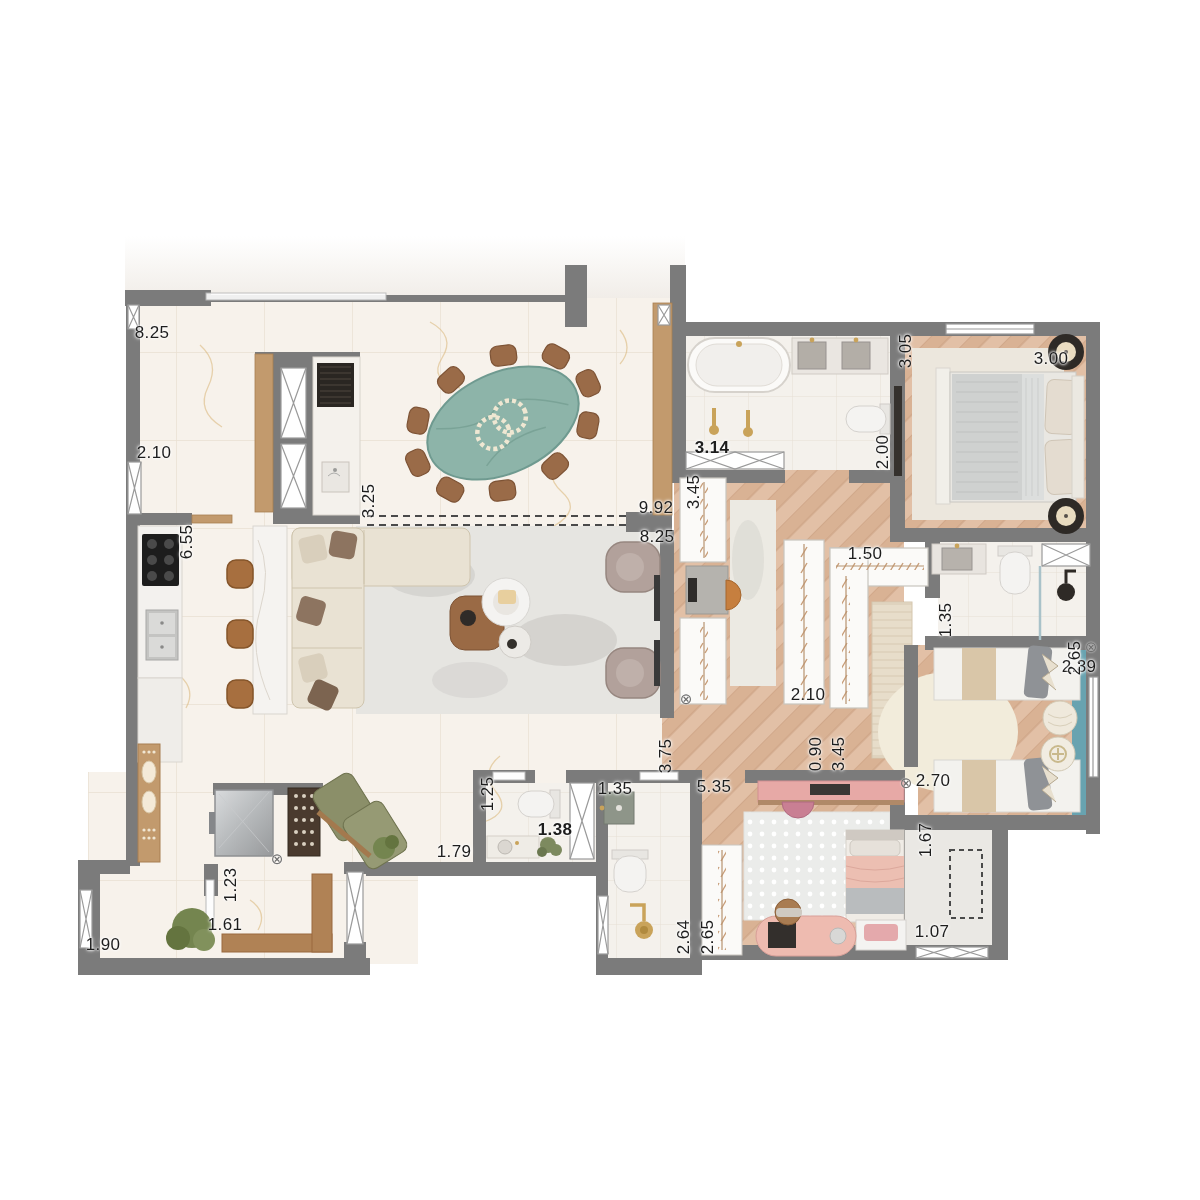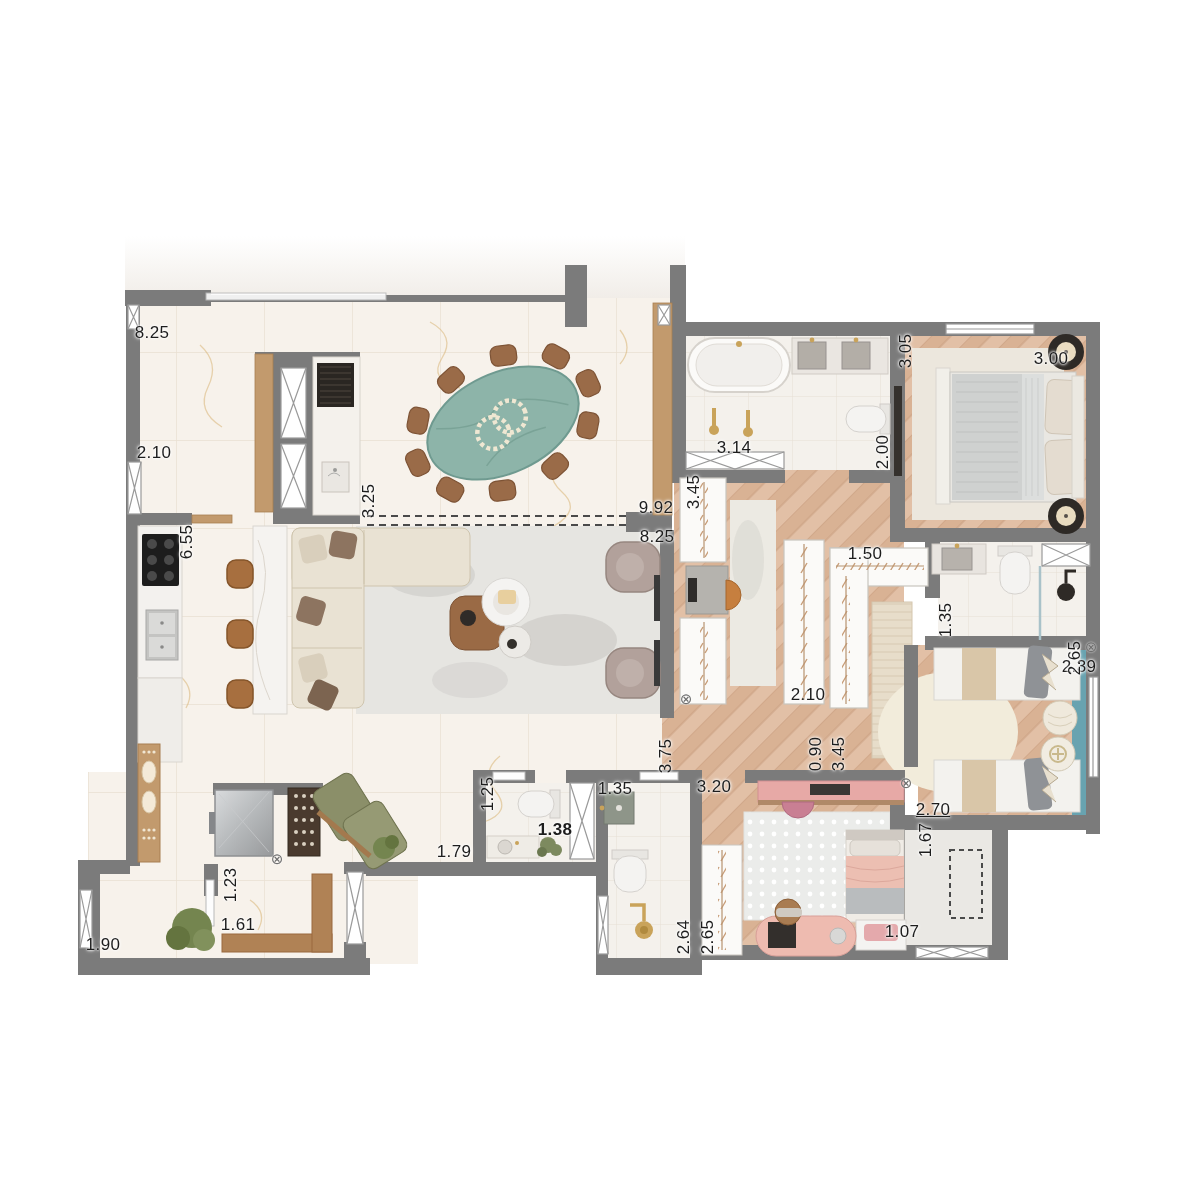--- a/index.html
+++ b/index.html
@@ -553,43 +553,43 @@
   </g>
 </svg>
 
 <div style="position:absolute;left:0;top:0;width:1088px;height:1200px;">
       <span class="dim" style="left: 152px; top: 333px;">8.25</span>
       <span class="dim" style="left: 154px; top: 453px;">2.10</span>
       <span class="dim v" style="left: 187px; top: 542px;">6.55</span>
       <span class="dim v" style="left: 369px; top: 501px;">3.25</span>
       <span class="dim" style="left: 656px; top: 508px;">9.92</span>
       <span class="dim" style="left: 657px; top: 537px;">8.25</span>
-      <span class="dim" style="left: 734px; top: 448px;">3.14</span>
+      <span class="dim" style="left: 712px; top: 448px; font-weight: bold;">3.14</span>
       <span class="dim v" style="left: 694px; top: 492px;">3.45</span>
       <span class="dim v" style="left: 883px; top: 452px;">2.00</span>
       <span class="dim v" style="left: 906px; top: 351px;">3.05</span>
       <span class="dim" style="left: 1051px; top: 346px; margin-top: 13px;">3.00</span>
       <span class="dim" style="left: 845px; top: 554px; margin-left: 20px;">1.50</span>
       <span class="dim v" style="left: 946px; top: 620px;">1.35</span>
       <span class="dim" style="left: 1079px; top: 627px; margin-top: 40px;">2.39</span>
       <span class="dim v" style="left: 1075px; top: 658px;">2.65</span>
       <span class="dim" style="left: 808px; top: 695px;">2.10</span>
       <span class="dim v" style="left: 816px; top: 754px;">0.90</span>
       <span class="dim v" style="left: 839px; top: 754px;">3.45</span>
       <span class="dim v" style="left: 666px; top: 756px;">3.75</span>
-      <span class="dim" style="left: 714px; top: 787px;">3.20</span>
-      <span class="dim" style="left: 933px; top: 810px; text-decoration: underline;">2.70</span>
+      <span class="dim" style="left: 714px; top: 787px;">5.35</span>
+      <span class="dim" style="left: 933px; top: 781px;">2.70</span>
       <span class="dim v" style="left: 926px; top: 840px;">1.67</span>
-      <span class="dim" style="left: 902px; top: 932px;">1.07</span>
+      <span class="dim" style="left: 932px; top: 932px;">1.07</span>
       <span class="dim v" style="left: 488px; top: 794px;">1.25</span>
       <span class="dim" style="left: 615px; top: 789px;">1.35</span>
       <span class="dim" style="left: 555px; top: 830px; font-weight: bold;">1.38</span>
       <span class="dim" style="left: 454px; top: 852px;">1.79</span>
       <span class="dim v" style="left: 231px; top: 885px;">1.23</span>
-      <span class="dim" style="left: 238px; top: 925px;">1.61</span>
+      <span class="dim" style="left: 225px; top: 925px;">1.61</span>
       <span class="dim" style="left: 103px; top: 945px;">1.90</span>
       <span class="dim v" style="left: 684px; top: 937px;">2.64</span>
       <span class="dim v" style="left: 708px; top: 937px;">2.65</span>
       <span class="sym" style="left: 686px; top: 699px;">⊗</span>
       <span class="sym" style="left: 906px; top: 783px;">⊗</span>
       <span class="sym" style="left: 1091px; top: 647px;">⊗</span>
       <span class="sym" style="left: 277px; top: 859px;">⊗</span>
     </div>
 </div>
 

